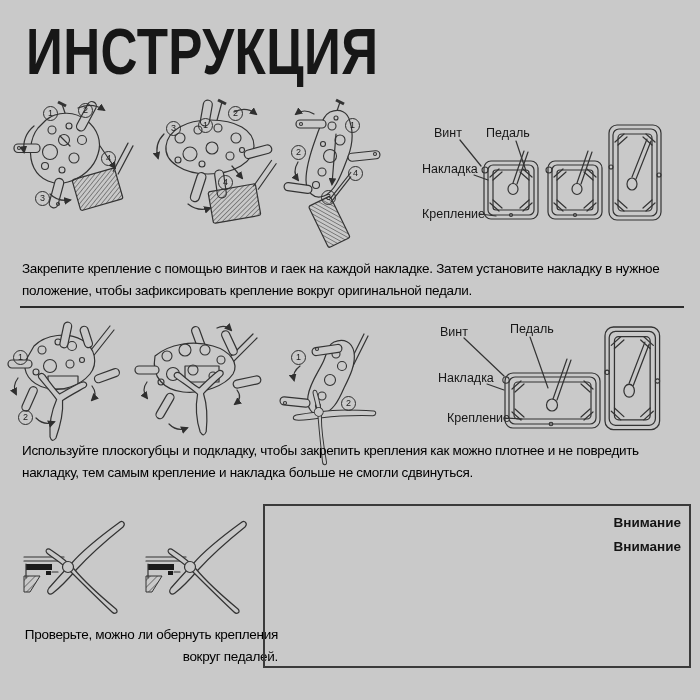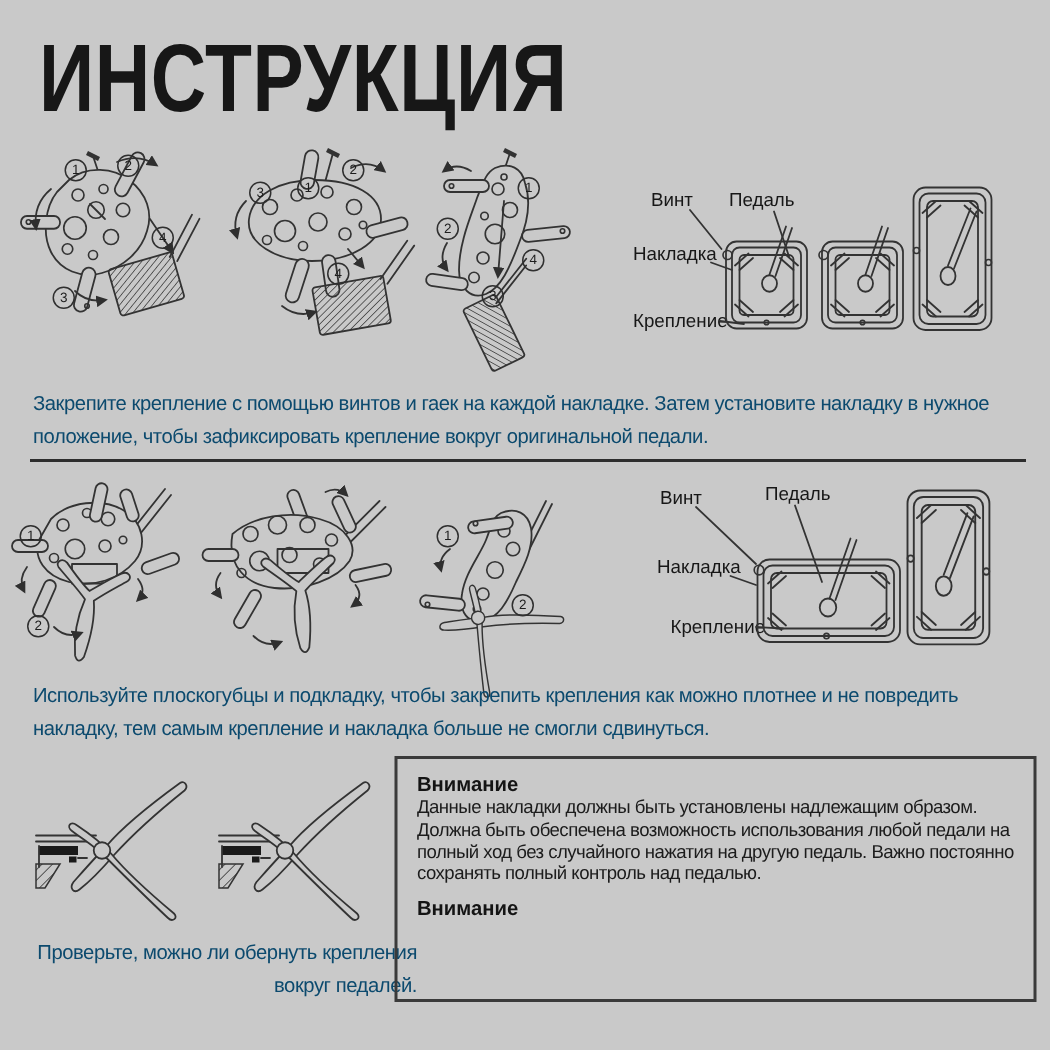--- a/index.html
+++ b/index.html
@@ -3,32 +3,32 @@
 <meta charset="utf-8">
 <style>
   html,body{margin:0;padding:0;}
   body{width:700px;height:700px;overflow:hidden;background:#c9c9c9;
        font-family:"Liberation Sans",sans-serif;}
   #page{position:relative;width:700px;height:700px;background:#c9c9c9;color:#1b1b1b;}
   #title{position:absolute;left:26px;top:20px;margin:0;font-size:64px;line-height:64px;
          font-weight:700;color:#171717;white-space:nowrap;
          transform:scaleX(0.80);transform-origin:0 0;letter-spacing:0.5px;}
   .para{position:absolute;margin:0;font-size:13.5px;line-height:21.5px;
-        letter-spacing:-0.3px;color:#0c4a6e;}
+        letter-spacing:-0.3px;color:#000000;}
   .sep{position:absolute;background:#2d2d2d;height:2px;}
   .num{position:absolute;width:13px;height:13px;border:1px solid #2f2f2f;border-radius:50%;
        font-size:9px;line-height:13px;text-align:center;color:#1d1d1d;background:transparent;}
   svg.diag{position:absolute;overflow:visible;}
   .ln{stroke:#333;stroke-width:1.2;fill:none;stroke-linecap:round;stroke-linejoin:round;}
   .fb{fill:#c9c9c9;stroke:#333;stroke-width:1.2;stroke-linejoin:round;}
   .hole{fill:none;stroke:#333;stroke-width:1.1;}
   svg text{font-family:"Liberation Sans",sans-serif;font-size:12.5px;fill:#171717;}
   #warnbox{position:absolute;left:263px;top:504px;width:428px;height:164px;
            border:2px solid #3a3a3a;box-sizing:border-box;padding:9px 8px 6px 13px;}
-  .warn h3{margin:0;font-size:13.5px;line-height:16px;font-weight:700;color:#141414;}
+  .warn h3{margin:0;font-size:13.5px;line-height:16px;font-weight:700;color:#141414;text-align:right;}
   .warn p{margin:0;font-size:12.4px;line-height:14.8px;letter-spacing:-0.35px;color:#1c1c1c;}
   .warn + .warn{margin-top:8px;}
   #caption3{width:256px;text-align:right;}
 </style>
 </head>
 <body>
 
 <div id="page">
 
   <svg width="0" height="0" style="position:absolute" aria-hidden="true">
@@ -291,36 +291,35 @@
       <circle class="hole" cx="46" cy="51" r="1.8"></circle>
     </g>
     <use href="#gptall" transform="translate(175,11) scale(1.05,1.08)"></use>
   </svg>
 
   <span class="num" style="left:13px;top:350px">1</span>
   <span class="num" style="left:18px;top:410px">2</span>
   <span class="num" style="left:291px;top:350px">1</span>
   <span class="num" style="left:341px;top:396px">2</span>
 
-  <p class="para" style="left:22px;top:453px;width:676px">Используйте плоскогубцы и подкладку, чтобы закрепить крепления как можно плотнее и не повредить накладку, тем самым крепление и накладка больше не смогли сдвинуться.</p>
+  <p class="para" style="left:22px;top:440px;width:676px">Используйте плоскогубцы и подкладку, чтобы закрепить крепления как можно плотнее и не повредить накладку, тем самым крепление и накладка больше не смогли сдвинуться.</p>
 
   <svg class="diag" style="left:24px;top:516px" width="120" height="100" viewBox="0 0 120 100">
     <use href="#gped-stub"></use>
     <use href="#gpliers-arms"></use>
   </svg>
   <svg class="diag" style="left:146px;top:516px" width="120" height="100" viewBox="0 0 120 100">
     <use href="#gped-stub"></use>
     <use href="#gpliers-arms"></use>
   </svg>
 
   <p class="para" id="caption3" style="left:22px;top:624px">Проверьте, можно ли обернуть крепления вокруг педалей.</p>
 
   <div id="warnbox">
     <div class="warn">
       <h3>Внимание</h3>
-      <p>Данные накладки должны быть установлены надлежащим образом. Должна быть обеспечена возможность использования любой педали на полный ход без случайного нажатия на другую педаль. Важно постоянно сохранять полный контроль над педалью.</p>
     </div>
     <div class="warn">
       <h3>Внимание</h3>
     </div>
   </div>
 
 </div>
 
 </body></html>

